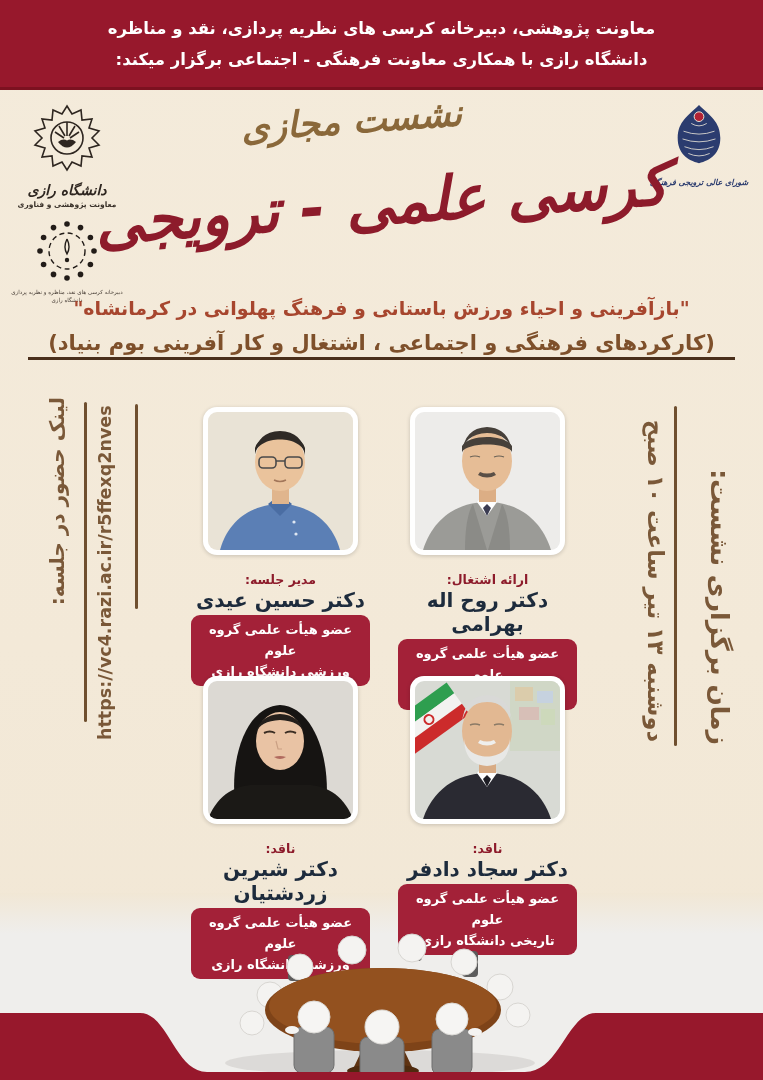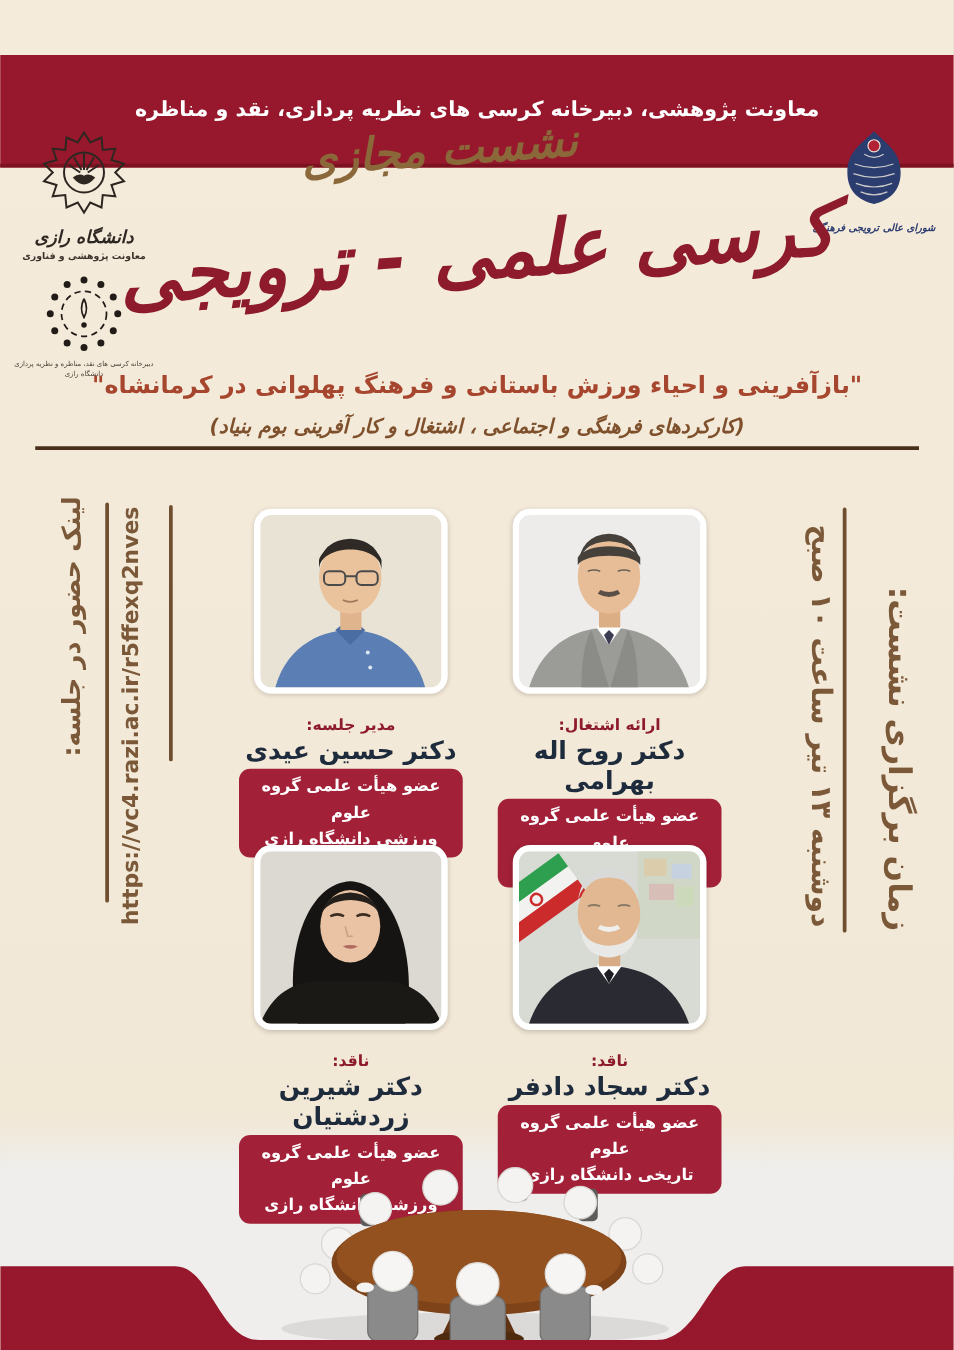--- a/index.html
+++ b/index.html
@@ -8,21 +8,21 @@
   #poster {
     position:relative; width:763px; height:1080px; margin:0 auto;
     background:linear-gradient(180deg,#f4ebdb 0%,#f3e9d8 60%,#f1e7d5 100%);
     overflow:hidden; direction:rtl;
   }
   
   .header {
     position:absolute; top:0; left:0; width:763px; height:90px;
     background:#97182c; border-bottom:3px solid #7c1120;
     display:flex; flex-direction:column; align-items:center; justify-content:center; gap:12px;
-    color:#fff; font-weight:bold; font-size:16.5px; text-align:left;margin-top:44px;
+    color:#fff; font-weight:bold; font-size:16.5px; text-align:left;
   }
   
   .logo-left { position:absolute; top:102px; left:8px; width:118px; text-align:center; color:#2e2620; }
   .logo-left .uni-name { font-size:14px; font-weight:bold; font-style:italic; margin-top:4px; }
   .logo-left .uni-sub  { font-size:7.5px; font-weight:bold; margin-top:2px; color:#3a322a; }
   .logo-left .sec-caption { font-size:5.5px; color:#4a4038; margin-top:1px; line-height:1.5; }
   .dots-logo { margin-top:10px; }
   .logo-right { position:absolute; top:102px; right:10px; width:108px; text-align:center; }
   .logo-right .council-caption { font-size:8px; font-weight:bold; font-style:italic; color:#2b3c6f; margin-top:2px; }
   
@@ -35,21 +35,21 @@
     position:absolute; top:168px; left:0; width:100%; text-align:center;
     font-size:60px; font-weight:bold; font-style:italic; color:#8d1b2b;
     transform:rotate(-4deg); letter-spacing:2px;
   }
   .t-sub1 {
     position:absolute; top:297px; left:0; width:100%; text-align:center;
     font-size:19px; font-weight:bold; color:#a7462e;
   }
   .t-sub2 {
     position:absolute; top:331px; left:0; width:100%; text-align:center;
-    font-size:16px; font-weight:bold; color:#7e502b;font-style:italic;
+    font-size:21px; font-weight:bold; color:#7e502b;
   }
   .divider { position:absolute; top:357px; left:28px; right:28px; height:3px; background:#4a2f1b; }
   
   .rail-text { position:absolute; white-space:nowrap; font-weight:bold; color:#7a5838; transform-origin:0 0; }
   .rot-ccw { transform:rotate(-90deg); }
   .rot-cw  { transform:rotate(90deg); }
   .rail-line { position:absolute; width:3px; background:#6f4f2f; border-radius:2px; }
   #left-label  { left:45px;  top:592px; width:195px; height:30px; font-size:20px;   text-align:right; direction:rtl; }
   #left-url    { left:95px;  top:740px; width:337px; height:26px; font-size:17.5px; text-align:left; direction:ltr; }
   #right-label { left:734px; top:400px; width:345px; height:34px; font-size:25px;   text-align:right; direction:rtl; }
@@ -75,20 +75,21 @@
   .meeting { position:absolute; top:915px; left:200px; }
   .footer-wave { position:absolute; top:980px; left:0; }
 </style>
 </head>
 <body>
 
 <div id="poster">
 
   <div class="header">
     <div>معاونت پژوهشی، دبیرخانه کرسی های نظریه پردازی، نقد و مناظره</div>
+    <div>دانشگاه رازی با همکاری معاونت فرهنگی - اجتماعی برگزار میکند:</div>
   </div>
 
   <div class="logo-left">
     <svg width="72" height="72" viewBox="0 0 72 72">
       <g stroke="#2e2620" fill="none" stroke-width="1.6">
         <polygon points="36,4 41,12 50,8 51,18 61,17 58,26 68,29 61,36 68,43 58,46 61,55 51,54 50,64 41,60 36,68 31,60 22,64 21,54 11,55 14,46 4,43 11,36 4,29 14,26 11,17 21,18 22,8 31,12"></polygon>
         <circle cx="36" cy="36" r="16"></circle>
         <path d="M36,20 L36,34 M28,24 L34,34 M44,24 L38,34 M24,30 L33,36 M48,30 L39,36"></path>
       </g>
       <path d="M27,40 Q36,51 45,40 Q40,36 36,38.5 Q32,36 27,40 Z" fill="#2e2620"></path>

